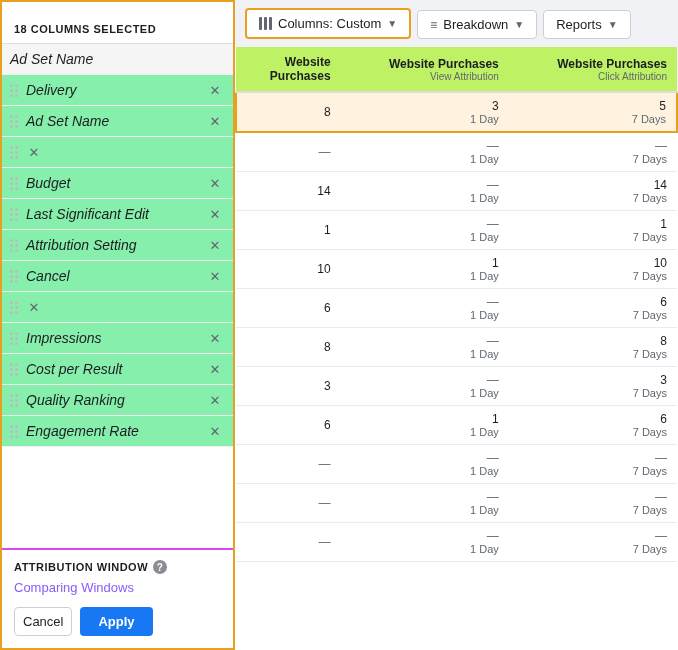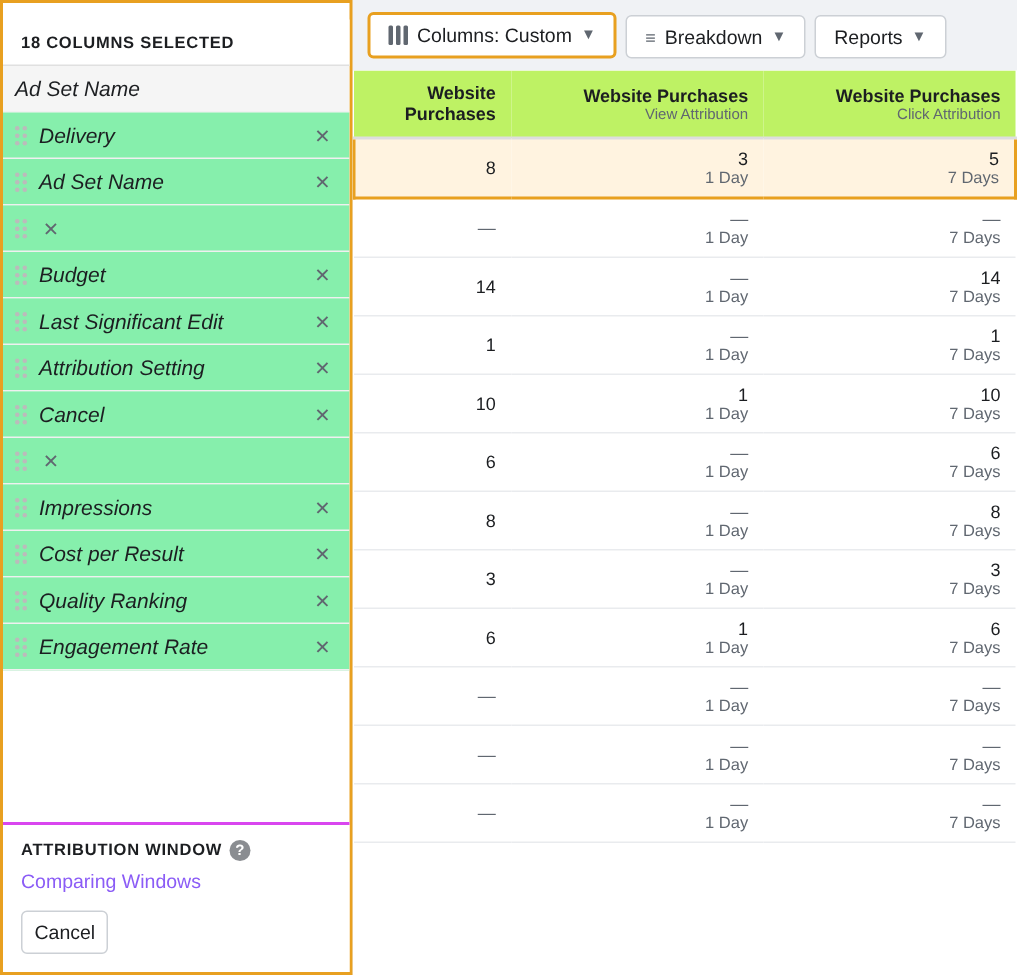--- a/index.html
+++ b/index.html
@@ -529,20 +529,21 @@
   </div>
 
   <div class="attribution-section">
     <div class="attribution-title">
       <span>ATTRIBUTION WINDOW</span>
       <div class="info-icon">?</div>
     </div>
     <a class="comparing-windows-link">Comparing Windows</a>
     <div class="attribution-buttons">
       <button class="btn-cancel">Cancel</button>
+      <button class="btn-apply">Apply</button>
     </div>
   </div>
 </div>
 
 <div class="right-panel">
 
   <div class="toolbar">
     <button class="toolbar-btn">
       <div class="columns-icon">
         <div class="col-bar"></div>

